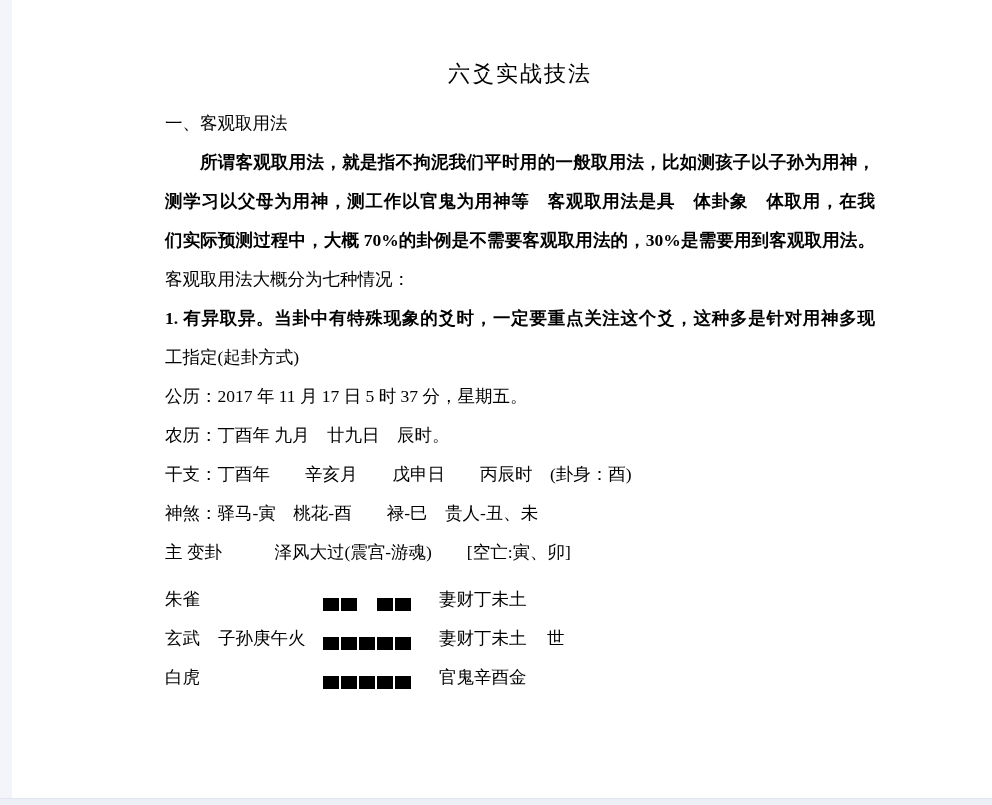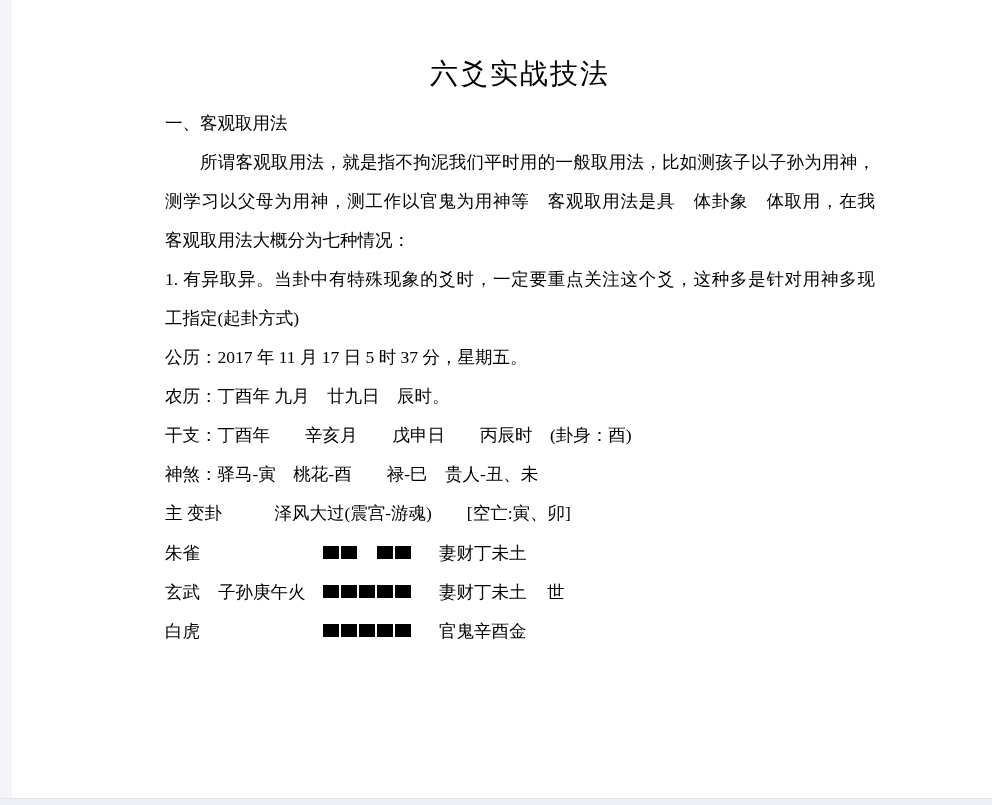--- a/index.html
+++ b/index.html
@@ -18,40 +18,41 @@
   .bottom-strip{
     position:absolute;left:0;bottom:0;width:992px;height:6px;
     background:#edeff7;border-top:1px solid #e2e5f0;
   }
   .doc{
     position:absolute;left:165px;top:52px;width:710px;
     font-size:17.5px;
   }
   .doc-title{
     text-align:center;
-    font-size:28px;
+    font-size:22px;
     height:44px;line-height:44px;
     margin-bottom:8px;
     letter-spacing:2px;
   }
   .line{
     height:39px;line-height:39px;
     white-space:pre;
     overflow:visible;
   }
   .fill{
     white-space:normal;
     text-align:justify;
     text-align-last:justify;
+    font-weight:bold;
   }
   .indent{ text-indent:2em; }
   
   .hexrow{
     height:39px;
-    display:flex;align-items:center;
+    display:flex;align-items:flex-end;
   }
   .col-god{width:53px;flex:none;}
   .col-ganzhi{width:105px;flex:none;}
   .col-line{width:88px;flex:none;display:flex;align-items:center;}
   .col-text{width:95px;flex:none;margin-left:28px;}
   .col-marker{margin-left:13px;flex:none;}
   .yao{height:13px;}
   .yao-yang{display:flex;gap:2px;width:88px;}
   .yao-yin{display:flex;justify-content:space-between;width:88px;}
   .yao-grp{display:flex;gap:2px;}
@@ -61,20 +62,21 @@
 <body>
 
 <div class="left-strip"></div>
 
 <div class="doc">
   <div class="doc-title">六爻实战技法</div>
 
   <div class="line">一、客观取用法</div>
   <div class="line fill indent">所谓客观取用法，就是指不拘泥我们平时用的一般取用法，比如测孩子以子孙为用神，</div>
   <div class="line fill">测学习以父母为用神，测工作以官鬼为用神等　客观取用法是具　体卦象　体取用，在我</div>
+  <div class="line fill">们实际预测过程中，大概 70%的卦例是不需要客观取用法的，30%是需要用到客观取用法。</div>
   <div class="line">客观取用法大概分为七种情况：</div>
   <div class="line fill">1.  有异取异。当卦中有特殊现象的爻时，一定要重点关注这个爻，这种多是针对用神多现</div>
   <div class="line">工指定(起卦方式)</div>
   <div class="line">公历：2017 年 11 月 17 日 5 时 37 分，星期五。</div>
   <div class="line">农历：丁酉年 九月　廿九日　辰时。</div>
   <div class="line">干支：丁酉年　　辛亥月　　戊申日　　丙辰时　(卦身：酉)</div>
   <div class="line">神煞：驿马-寅　桃花-酉　　禄-巳　贵人-丑、未</div>
   <div class="line">主 变卦　　　泽风大过(震宫-游魂)　　[空亡:寅、卯]</div>
 
   <div id="hex-rows">

